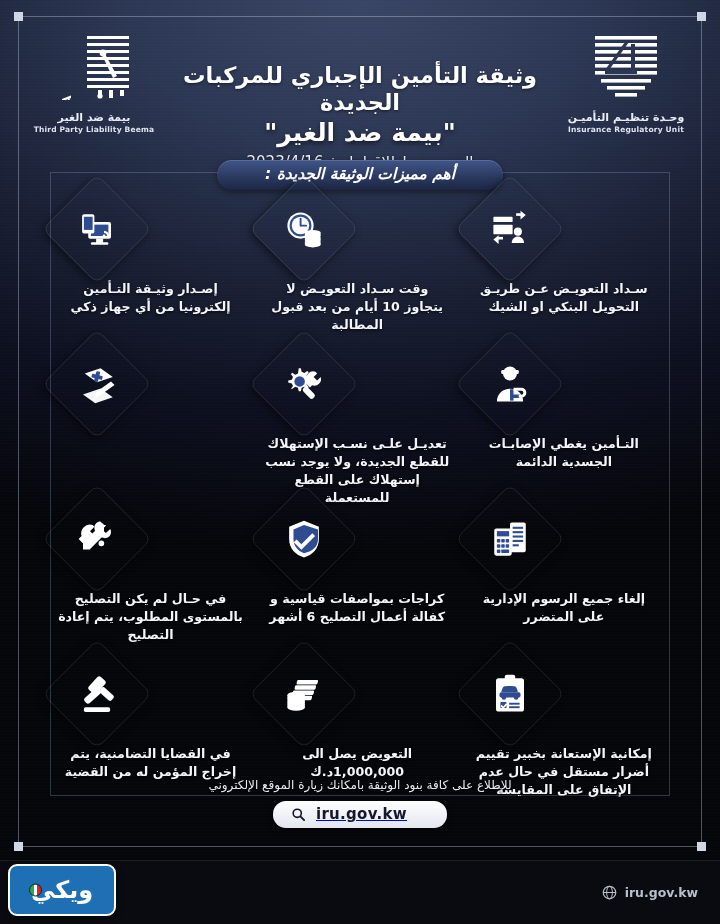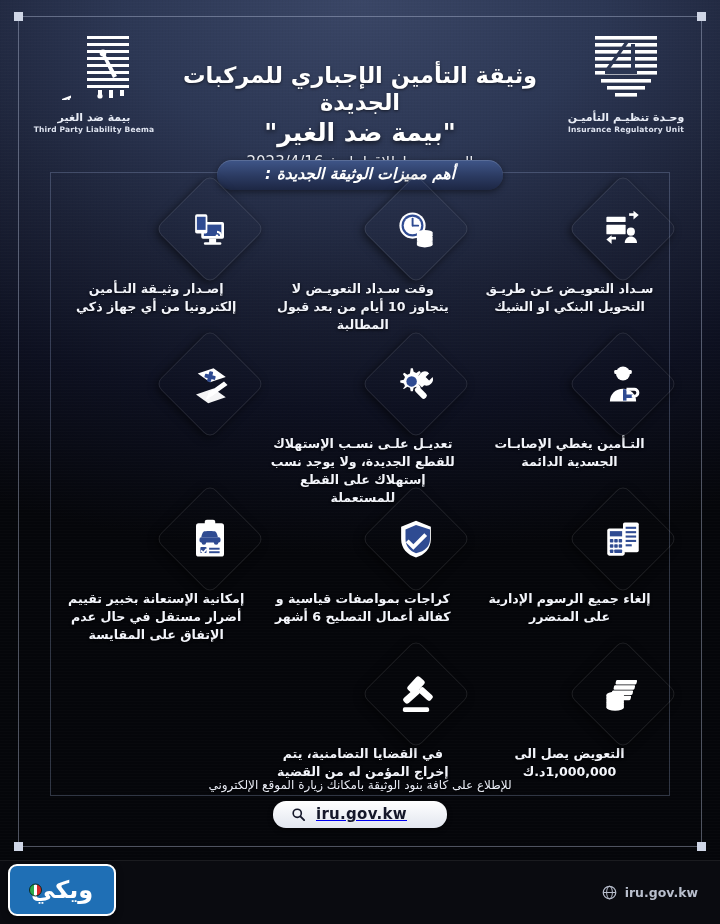--- a/index.html
+++ b/index.html
@@ -131,21 +131,21 @@
     position:absolute;
     left:50px; right:50px; top:190px;
     display:grid;
     grid-template-columns:repeat(3,1fr);
     grid-auto-rows:155px;
     z-index:3;
   }
   .cell{
     display:flex;
     flex-direction:column;
-    align-items:flex-start;
+    align-items:flex-end;
     padding:0 8px;
   }
 
   .diamond{
     width:78px; height:78px;
     transform:rotate(45deg);
     border-radius:9px;
     background:linear-gradient(135deg,#5d7bc0 0%,#3d5severe 0%,#2f4b92 35%,#24386f 70%,#1a2850 100%);
     box-shadow:0 3px 9px rgba(0,0,0,.5), inset 0 0 0 1px rgba(255,255,255,.10);
     display:flex; align-items:center; justify-content:center;
@@ -478,20 +478,36 @@
               <path d="M24 3L7 10v14c0 11 7.4 18.4 17 21 9.6-2.6 17-10 17-21V10z"></path>
               <path d="M24 8L12 13v11c0 8.4 5.4 14 12 16.2C34.6 38 40 32.4 40 24V13z" fill="#2f4b92"></path>
               <path d="M15.5 24.5l5.5 5.5L33.5 17.5l3.2 3.2L21 36.4l-8.7-8.7z"></path>
             </g>
           </svg>
         </div>
       </div>
       <div class="caption">كراجات بمواصفات قياسية و كفالة أعمال التصليح 6 أشهر</div>
     </div>
 
+    <div class="cell">
+      <div class="diamond">
+        <div class="glyph">
+          <svg viewBox="0 0 48 48">
+            <g fill="#ffffff">
+              <path d="M19 8a10 10 0 0 0-12.6 12.6L3 24l7 7 3.4-3.4A10 10 0 0 0 26 15l-5 5-5-5 5-5z"></path>
+              <path d="M30 6a8.5 8.5 0 0 1 10.6 11.6L44 21l-6 6-3.4-3.4A8.5 8.5 0 0 1 23 13z" opacity="0"></path>
+              <path d="M34 6c-4 0-7 3-7 7 0 1.3.3 2.5.9 3.5L14 30.4V38h7.6l13.9-13.9c1 .6 2.2.9 3.5.9 4 0 7-3 7-7 0-1.3-.3-2.4-.8-3.4L40 19l-4-4 4.5-4.6C39.5 9.9 38.3 9.6 37 9.6" transform="translate(-6,-2)"></path>
+              <rect x="26" y="6" width="6" height="16" rx="3"></rect>
+              <circle cx="29" cy="29" r="3.2"></circle>
+            </g>
+          </svg>
+        </div>
+      </div>
+      <div class="caption">في حـال لم يكن التصليح بالمستوى المطلوب، يتم إعادة التصليح</div>
+    </div>
 
     <div class="cell">
       <div class="diamond">
         <div class="glyph">
           <svg viewBox="0 0 48 48">
             <g fill="#ffffff">
               <rect x="8" y="6" width="32" height="38" rx="3"></rect>
               <rect x="18" y="2" width="12" height="7" rx="2.4"></rect>
               <g fill="#2f4b92">
                 <path d="M14 22c.6-3.2 1.6-5.5 2.6-6.3 1.3-1 12.5-1 13.8 0 1 .8 2 3.1 2.6 6.3z"></path>

